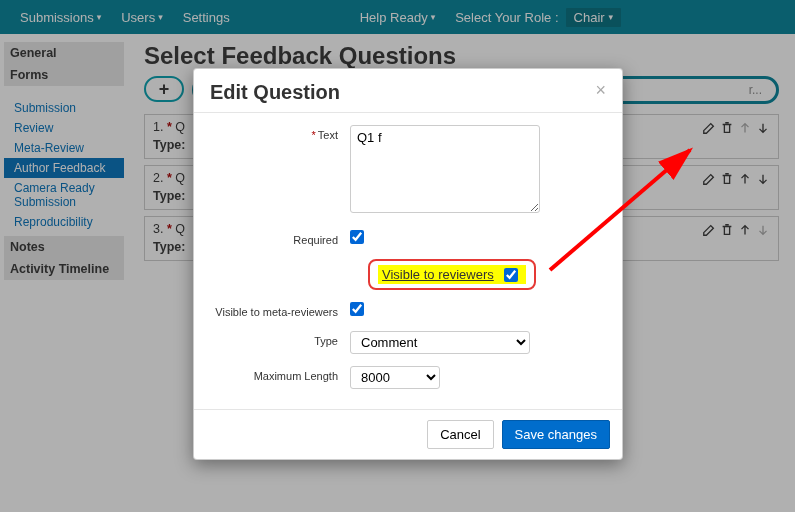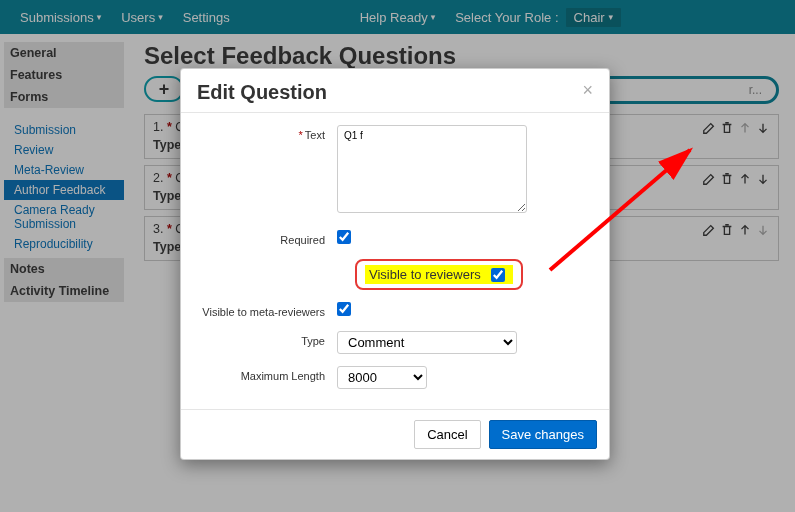--- a/index.html
+++ b/index.html
@@ -22,34 +22,34 @@
   .add-btn { background: #fff; border: 2px solid #00a0b0; border-radius: 16px; width: 40px; height: 26px; display: flex; align-items: center; justify-content: center; font-size: 18px; font-weight: bold; color: #333; }
   .search-pill { flex: 1; border: 3px solid #008299; border-radius: 16px; height: 28px; display: flex; align-items: center; justify-content: flex-end; padding: 0 14px; color: #888; font-size: 12px; background: #fff; }
   .qrow { border: 1px solid #ccc; min-height: 40px; margin-bottom: 6px; display: flex; align-items: flex-start; padding: 4px 8px; font-size: 12.5px; }
   .qrow .qtxt { flex: 1; line-height: 1.4; }
   .qrow .star { color: #a00; font-weight: bold; }
   .qrow .acts { display: flex; gap: 4px; align-items: center; padding-top: 2px; }
   .acts svg { width: 14px; height: 14px; stroke: #333; fill: none; stroke-width: 1.5; }
   .acts .disabled svg { stroke: #aaa; }
   
   .scrim { position: absolute; inset: 0; background: rgba(30,30,30,0.35); }
-  .modal { position: absolute; left: 180px; top: 68px; width: 430px; background: #fff; border: 1px solid rgba(0,0,0,0.2); border-radius: 4px; box-shadow: 0 5px 18px rgba(0,0,0,0.4); }
+  .modal { position: absolute; left: 193px; top: 68px; width: 430px; background: #fff; border: 1px solid rgba(0,0,0,0.2); border-radius: 4px; box-shadow: 0 5px 18px rgba(0,0,0,0.4); }
   .modal-hd { padding: 12px 16px 8px; border-bottom: 1px solid #e5e5e5; display: flex; justify-content: space-between; align-items: flex-start; }
   .modal-hd h2 { font-size: 20px; font-weight: 600; }
   .modal-hd .close { color: #aaa; font-size: 18px; cursor: pointer; line-height: 1; }
   .modal-bd { padding: 12px 16px 8px; }
   .frow { display: flex; align-items: flex-start; margin-bottom: 14px; }
   .frow.tight { margin-bottom: 12px; }
   .flabel { width: 140px; text-align: right; padding-right: 12px; font-size: 11px; padding-top: 4px; }
   .flabel .req { color: #a00; margin-right: 2px; }
   .fctrl { flex: 1; }
-  textarea.txt { width: 190px; height: 88px; border: 1px solid #ccc; border-radius: 3px; padding: 4px 6px; font-family: inherit; font-size: 10px; resize: both; }
+  textarea.txt { width: 190px; height: 88px; border: 1px solid #ccc; border-radius: 3px; padding: 4px 6px; font-family: inherit; font-size: 13px; resize: both; }
   input[type=checkbox] { width: 14px; height: 14px; accent-color: #0066d6; }
   .highlight-row { display: inline-flex; align-items: center; }
-  .hl-box { border: 2px solid #e53935; border-radius: 8px; padding: 4px 8px; display: inline-flex; align-items: center; }
+  .hl-box { border: 2px solid #e53935; border-radius: 8px; padding: 4px 8px; display: inline-flex; align-items: center; text-decoration: underline; }
   .hl-inner { background: #ffff00; padding: 2px 8px 2px 4px; display: inline-flex; align-items: center; gap: 10px; }
   select.sel { border: 1px solid #ccc; border-radius: 3px; height: 23px; padding: 2px 6px; font-size: 13px; background: #fff; }
   .modal-ft { border-top: 1px solid #e5e5e5; padding: 10px 12px; display: flex; justify-content: flex-end; gap: 8px; }
   .btn { border-radius: 2px; padding: 6px 12px; font-size: 13px; cursor: pointer; border: 1px solid #ccc; background: #fff; }
   .btn.primary { background: #006dcc; border-color: #005bab; color: #fff; }
   
   .arrow-svg { position: absolute; left: 540px; top: 130px; pointer-events: none; }
 </style>
 </head>
 <body>
@@ -77,21 +77,20 @@
         <span>Chair</span>
         <span class="caret">▾</span>
       </span>
   </div>
 </div>
 
 <div class="layout">
   <div class="sidebar">
     <div class="side-grp">
       <div class="side-hdr">General</div>
-      <div class="side-hdr">Features</div>
       <div class="side-hdr">Forms</div>
     </div>
     <div class="side-link">Submission</div>
     <div class="side-link">Review</div>
     <div class="side-link">Meta-Review</div>
     <div class="side-link active">Author Feedback</div>
     <div class="side-link">Camera Ready Submission</div>
     <div class="side-link">Reproducibility</div>
     <div class="side-hdr" style="margin-top:4px">Notes</div>
     <div class="side-hdr">Activity Timeline</div>

